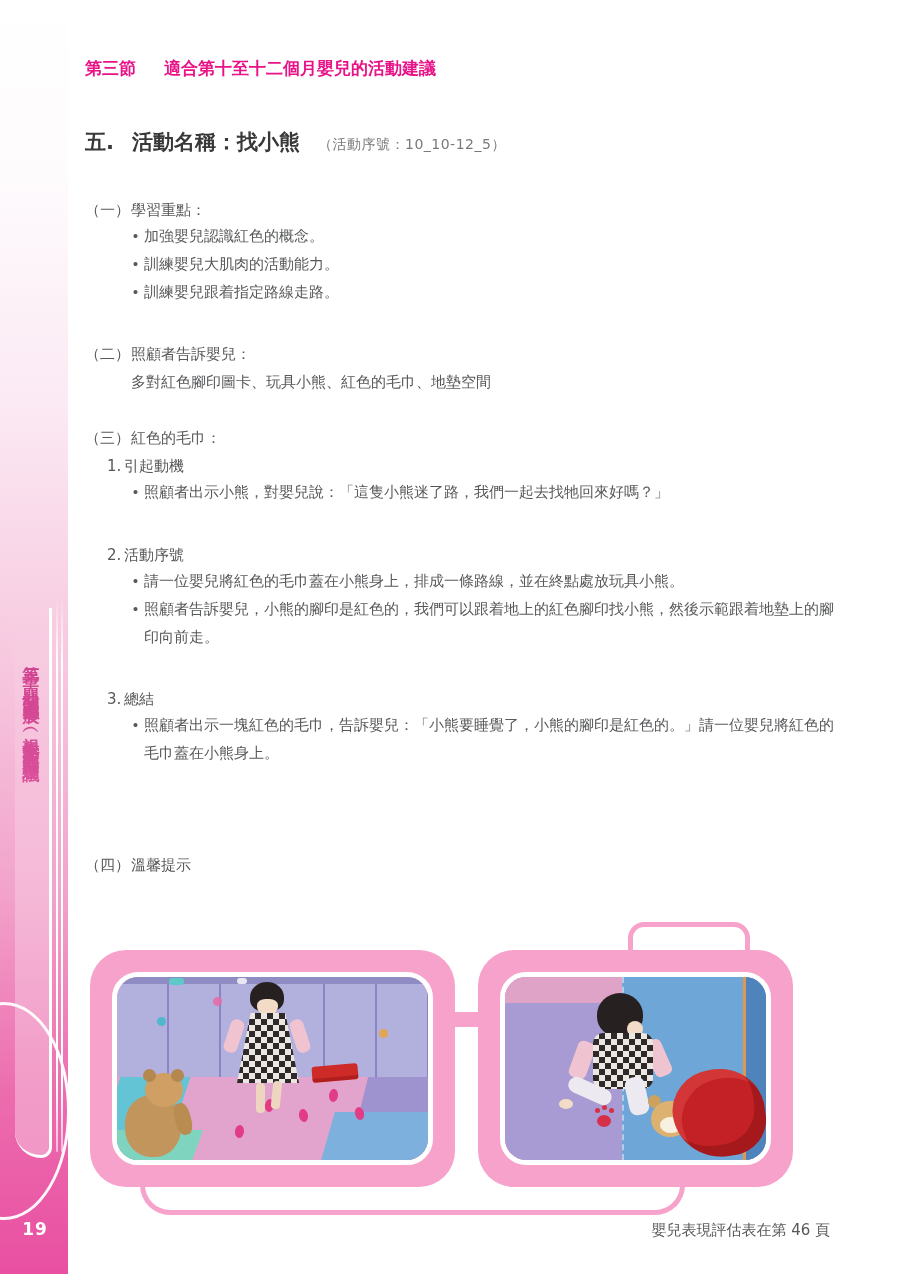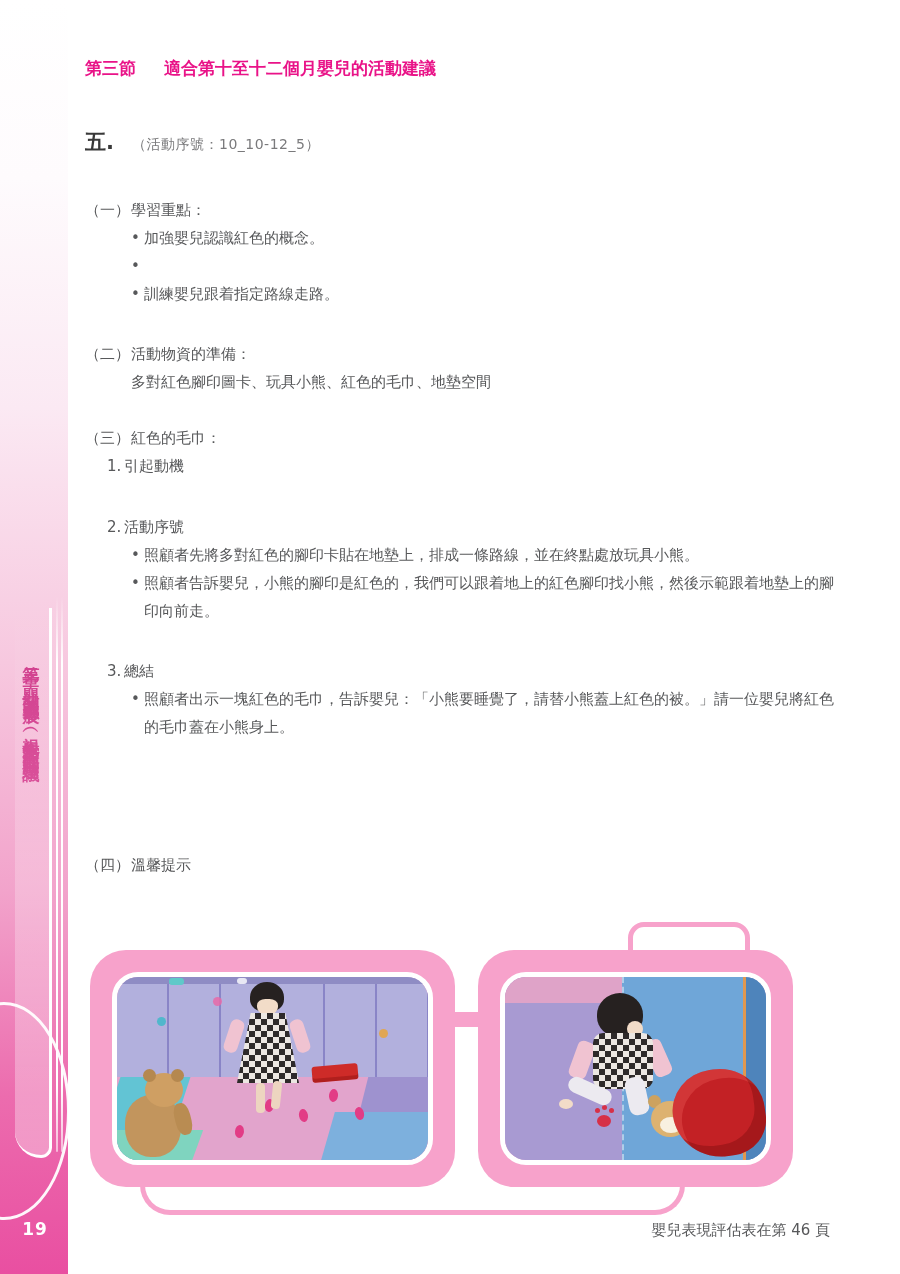--- a/index.html
+++ b/index.html
@@ -29,21 +29,21 @@
   .doc-header { position:absolute; left:85px; top:57px; display:flex; gap:28px;
     color:#e91388; font-weight:bold; font-size:17px; }
   .activity-title { position:absolute; left:85px; top:128px; display:flex; align-items:baseline; gap:18px;
     color:#383838; font-weight:bold; font-size:21px; }
   .activity-title .serial { font-weight:normal; font-size:14px; color:#7a7a7c; letter-spacing:.5px; }
 
   
   .sec { position:absolute; left:85px; width:762px; color:#57585a; font-size:15px; line-height:28px; }
   .sec-head { display:flex; }
   .sec-head .lbl { flex:0 0 46px; }
-  .bullets { padding-left:46px; }
+  .bullets { padding-left:46px;font-family:Liberation Mono, monospace; }
   .b-row { display:flex; }
   .b-row .dot { flex:0 0 13px; }
   .b-row .dot::before { content:"•"; }
   .indent-body { padding-left:46px; }
   .step { padding-left:22px; }
   .step-head { display:flex; }
   .step-head .num { flex:0 0 17px; }
   .step .bullets { padding-left:24px; }
 
   .footer-note { position:absolute; right:70px; top:1221px; color:#57585a; font-size:15px; }
@@ -110,90 +110,98 @@
     <div class="page-num">19</div>
   </div>
 
   <div class="doc-header">
     <span>第三節</span>
     <span>適合第十至十二個月嬰兒的活動建議</span>
   </div>
 
   <div class="activity-title">
     <span>五.</span>
+    <span>活動名稱：找小熊</span>
     <span class="serial">（活動序號：10_10-12_5）</span>
   </div>
 
   <div class="sec" style="top:196px;">
     <div class="sec-head">
       <span class="lbl">（一）</span>
       <span>學習重點：</span>
     </div>
     <div class="bullets">
       <div class="b-row">
           <span class="dot"></span>
           <span>加強嬰兒認識紅色的概念。</span>
         </div>
       <div class="b-row">
           <span class="dot"></span>
+          <span>訓練嬰兒大肌肉的活動能力。</span>
         </div>
       <div class="b-row">
           <span class="dot"></span>
           <span>訓練嬰兒跟着指定路線走路。</span>
         </div>
     </div>
   </div>
 
   <div class="sec" style="top:340px;">
     <div class="sec-head">
       <span class="lbl">（二）</span>
-      <span>活動物資的準備：</span>
+      <span>照顧者告訴嬰兒：</span>
     </div>
     <div class="indent-body">多對紅色腳印圖卡、玩具小熊、紅色的毛巾、地墊空間</div>
   </div>
 
   <div class="sec" style="top:424px;">
     <div class="sec-head">
       <span class="lbl">（三）</span>
       <span>紅色的毛巾：</span>
     </div>
 
     <div class="step">
       <div class="step-head">
         <span class="num">1.</span>
         <span>引起動機</span>
       </div>
+      <div class="bullets">
+        <div class="b-row">
+            <span class="dot"></span>
+            <span>照顧者出示小熊，對嬰兒說：「這隻小熊迷了路，我們一起去找牠回來好嗎？」</span>
+          </div>
+      </div>
     </div>
 
     <div class="step" style="margin-top:33px;">
       <div class="step-head">
         <span class="num">2.</span>
         <span>活動序號</span>
       </div>
       <div class="bullets">
         <div class="b-row">
             <span class="dot"></span>
-            <span>照顧者先將多對紅色的腳印卡貼在地墊上，排成一條路線，並在終點處放玩具小熊。</span>
+            <span>請一位嬰兒將紅色的毛巾蓋在小熊身上，排成一條路線，並在終點處放玩具小熊。</span>
           </div>
         <div class="b-row">
             <span class="dot"></span>
             <span>照顧者告訴嬰兒，小熊的腳印是紅色的，我們可以跟着地上的紅色腳印找小熊，然後示範跟着地墊上的腳印向前走。</span>
           </div>
       </div>
     </div>
 
     <div class="step" style="margin-top:32px;">
       <div class="step-head">
         <span class="num">3.</span>
         <span>總結</span>
       </div>
       <div class="bullets">
         <div class="b-row">
             <span class="dot"></span>
-            <span>照顧者出示一塊紅色的毛巾，告訴嬰兒：「小熊要睡覺了，請替小熊蓋上紅色的被。」請一位嬰兒將紅色的毛巾蓋在小熊身上。</span>
+            <span>照顧者出示一塊紅色的毛巾，告訴嬰兒：「小熊要睡覺了，小熊的腳印是紅色的。」請一位嬰兒將紅色的毛巾蓋在小熊身上。</span>
           </div>
       </div>
     </div>
   </div>
 
   <div class="sec" style="top:851px;">
     <div class="sec-head">
       <span class="lbl">（四）</span>
       <span>溫馨提示</span>
     </div>

